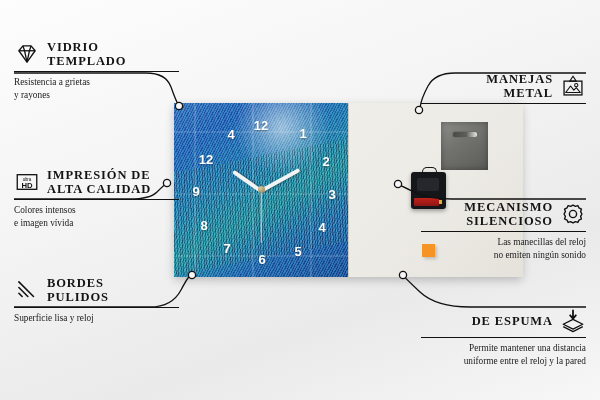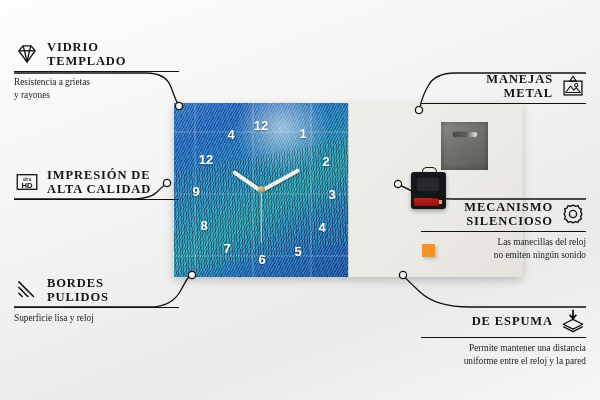--- a/index.html
+++ b/index.html
@@ -325,20 +325,21 @@
         <rect x="4" y="7" width="24" height="18" fill="none" stroke="#111" stroke-width="1.6"></rect>
         <text x="16" y="15" font-family="Liberation Sans, sans-serif" font-size="5.5" text-anchor="middle" fill="#111">ultra</text>
         <text x="16" y="23" font-family="Liberation Sans, sans-serif" font-size="9.5" font-weight="bold" text-anchor="middle" fill="#111">HD</text>
       </svg>
       <div class="title">
         <div>IMPRESIÓN DE</div>
         <div>ALTA CALIDAD</div>
       </div>
     </div>
     <div class="rule"></div>
+    <div class="desc">Colores intensos<br>e imagen vívida</div>
   </div>
 
   <div class="callout left" id="c-edges">
     <div class="titlerow">
       <svg class="ico" viewBox="0 0 32 32">
         <g stroke="#111" stroke-width="1.9" stroke-linecap="round">
           <line x1="6" y1="6" x2="24" y2="24"></line>
           <line x1="6" y1="13" x2="17" y2="24"></line>
           <line x1="6" y1="20" x2="10" y2="24"></line>
         </g>

